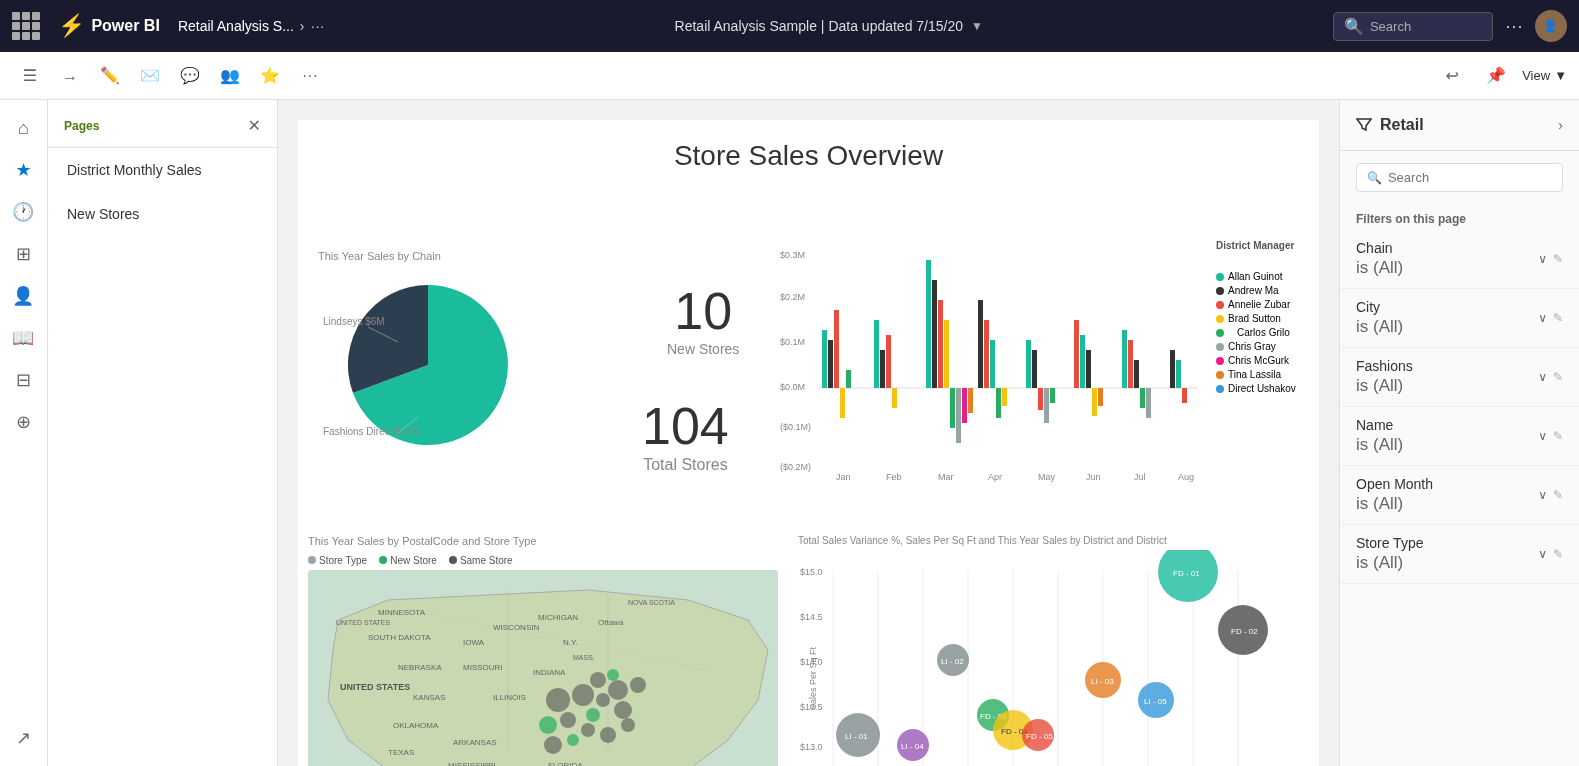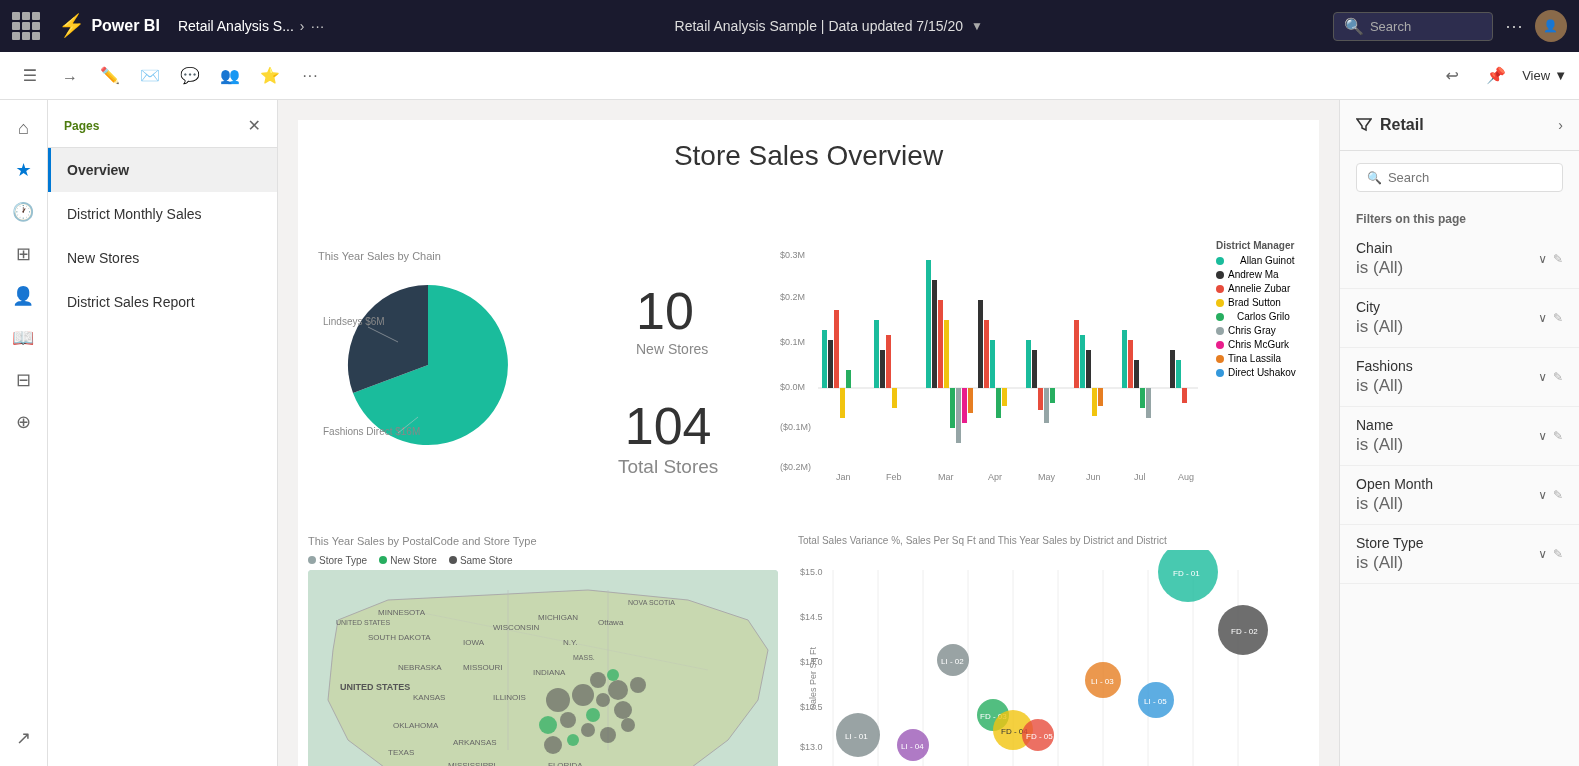--- a/index.html
+++ b/index.html
@@ -238,31 +238,25 @@
     <div class="sidebar-icon-bottom">
       <button class="sidebar-icon-btn">↗</button>
     </div>
   </div>
 
   <div class="pages-panel">
     <div class="pages-header">
       <span class="pages-title">Pages</span>
       <button class="pages-close-btn">✕</button>
     </div>
-    <div class="page-item active">
-      <span>Overview</span>
-    </div>
     <div class="page-item">
       <span>District Monthly Sales</span>
     </div>
     <div class="page-item">
       <span>New Stores</span>
-    </div>
-    <div class="page-item">
-      <span>District Sales Report</span>
     </div>
   </div>
 
   <div class="main-canvas">
     <div class="canvas-content">
 
       <div class="report-title">Store Sales Overview</div>
 
       <div style="position:absolute; top:130px; left:20px; width:280px;">
         <div class="chart-title">This Year Sales by Chain</div>
@@ -276,27 +270,27 @@
               <path d="M0,0 L-75,28 A80,80 0 0,1 0,-80 Z" fill="#2c3e50"></path>
             </g>
             <text x="5" y="55" font-size="10" fill="#888">Lindseys $6M</text>
             <text x="5" y="165" font-size="10" fill="#888">Fashions Direct $16M</text>
             <line x1="50" y1="57" x2="80" y2="72" stroke="#ccc" stroke-width="0.5"></line>
             <line x1="80" y1="163" x2="100" y2="147" stroke="#ccc" stroke-width="0.5"></line>
           </svg>
         </div>
       </div>
 
-      <div style="position:absolute; top:165px; left:338px; text-align:left;">
+      <div style="position:absolute; top:165px; left:369px; text-align:center;">
         <div style="font-size:52px; font-weight:300; color:#333; line-height:1;">10</div>
         <div style="font-size:14px; color:#888; margin-top:4px;">New Stores</div>
       </div>
-      <div style="position:absolute; top:280px; left:320px; text-align:center;">
+      <div style="position:absolute; top:280px; left:344px; text-align:center;">
         <div style="font-size:52px; font-weight:300; color:#333; line-height:1;">104</div>
-        <div style="font-size:19px; color:#888; margin-top:4px;">Total Stores</div>
+        <div style="font-size:16px; color:#888; margin-top:4px;">Total Stores</div>
       </div>
 
       <div style="position:absolute; top:120px; left:480px; width:570px; height:290px;">
         <div style="display:flex; gap:8px;">
           <svg width="430" height="250">
 
             <text x="2" y="18" font-size="9" fill="#888">$0.3M</text>
             <text x="2" y="60" font-size="9" fill="#888">$0.2M</text>
             <text x="2" y="105" font-size="9" fill="#888">$0.1M</text>
             <text x="2" y="150" font-size="9" fill="#888">$0.0M</text>
@@ -357,23 +351,23 @@
             <text x="108" y="240" font-size="9" fill="#888">Feb</text>
             <text x="160" y="240" font-size="9" fill="#888">Mar</text>
             <text x="210" y="240" font-size="9" fill="#888">Apr</text>
             <text x="260" y="240" font-size="9" fill="#888">May</text>
             <text x="308" y="240" font-size="9" fill="#888">Jun</text>
             <text x="356" y="240" font-size="9" fill="#888">Jul</text>
             <text x="400" y="240" font-size="9" fill="#888">Aug</text>
           </svg>
 
           <div style="font-size:10px; min-width:120px;">
-            <div style="font-weight:600; font-size:10px; color:#555; margin-bottom:4px;">District Manager</div>
+            <div style="font-weight:600; font-size:10px; color:#555; margin-bottom:20px;">District Manager</div>
             <div style="display:flex; flex-direction:column; gap:3px;">
-              <div style="display:flex; align-items:center; gap:16px;">
+              <div style="display:flex; align-items:center; gap:4px;">
                   <span style="width:8px;height:8px;border-radius:50%;background:#1abc9c;display:inline-block;"></span>
                   <span>Allan Guinot</span>
                 </div>
               <div style="display:flex; align-items:center; gap:4px;">
                   <span style="width:8px;height:8px;border-radius:50%;background:#333;display:inline-block;"></span>
                   <span>Andrew Ma</span>
                 </div>
               <div style="display:flex; align-items:center; gap:4px;">
                   <span style="width:8px;height:8px;border-radius:50%;background:#e74c3c;display:inline-block;"></span>
                   <span>Annelie Zubar</span>

